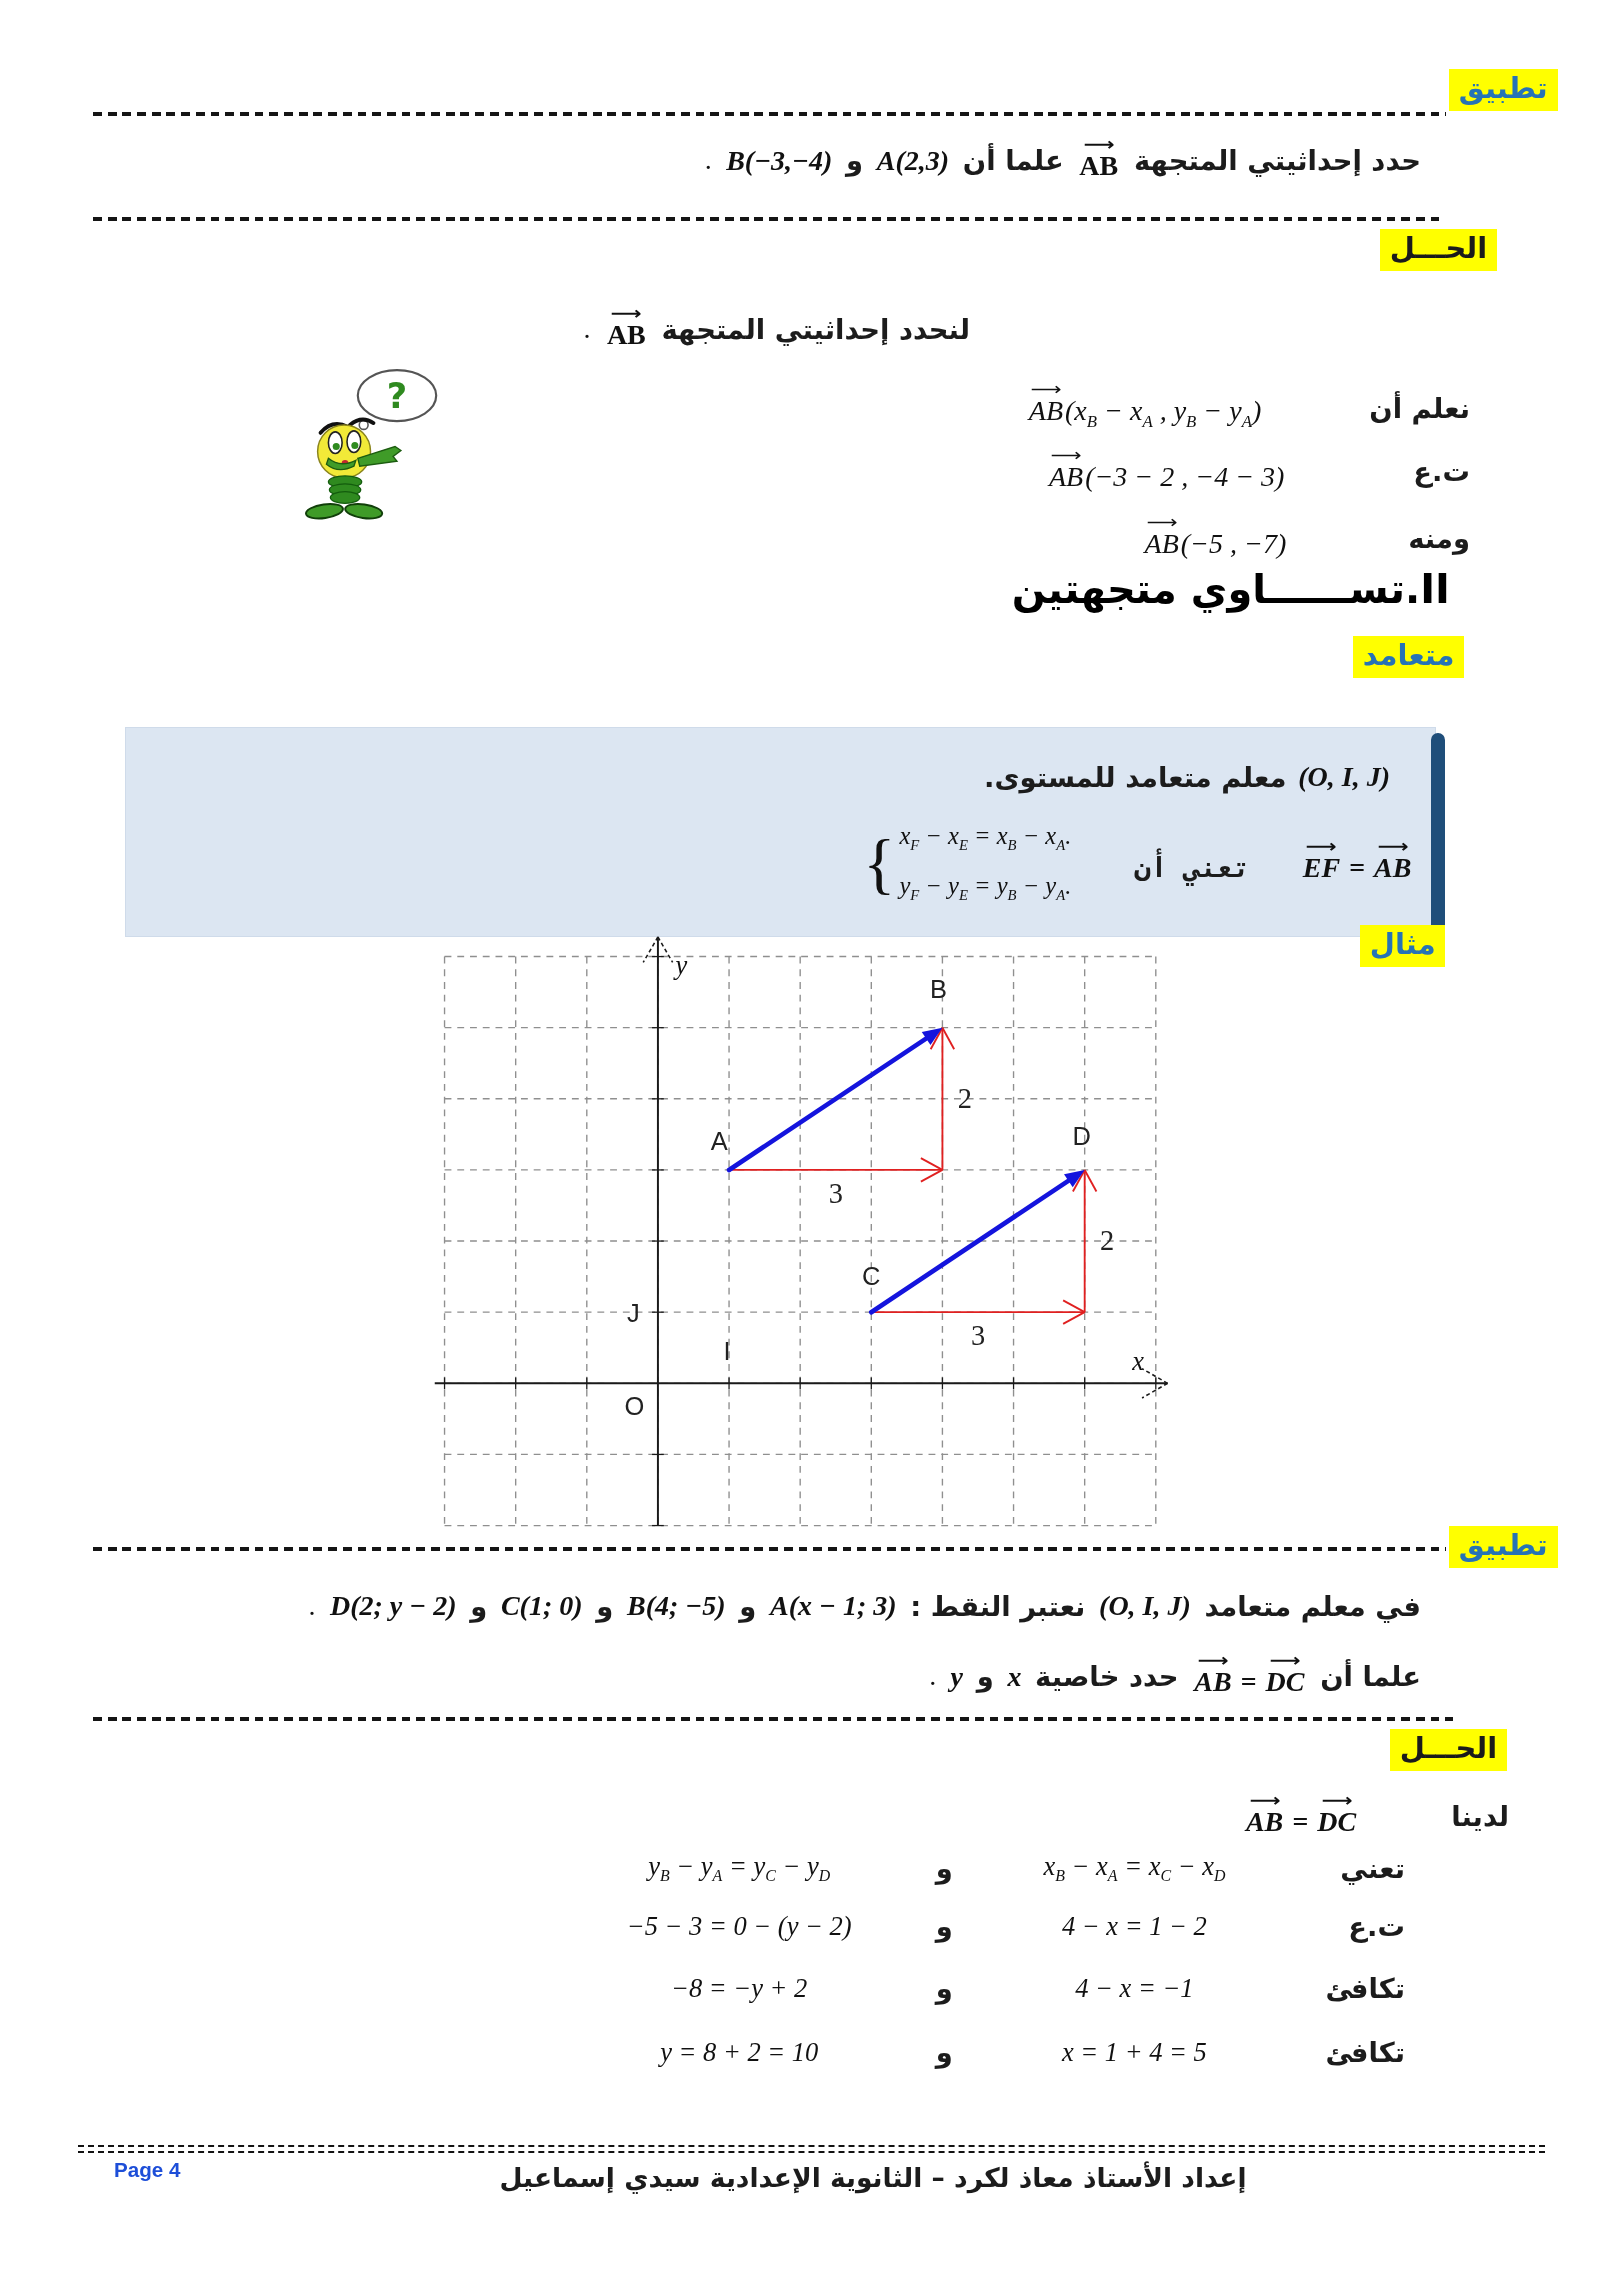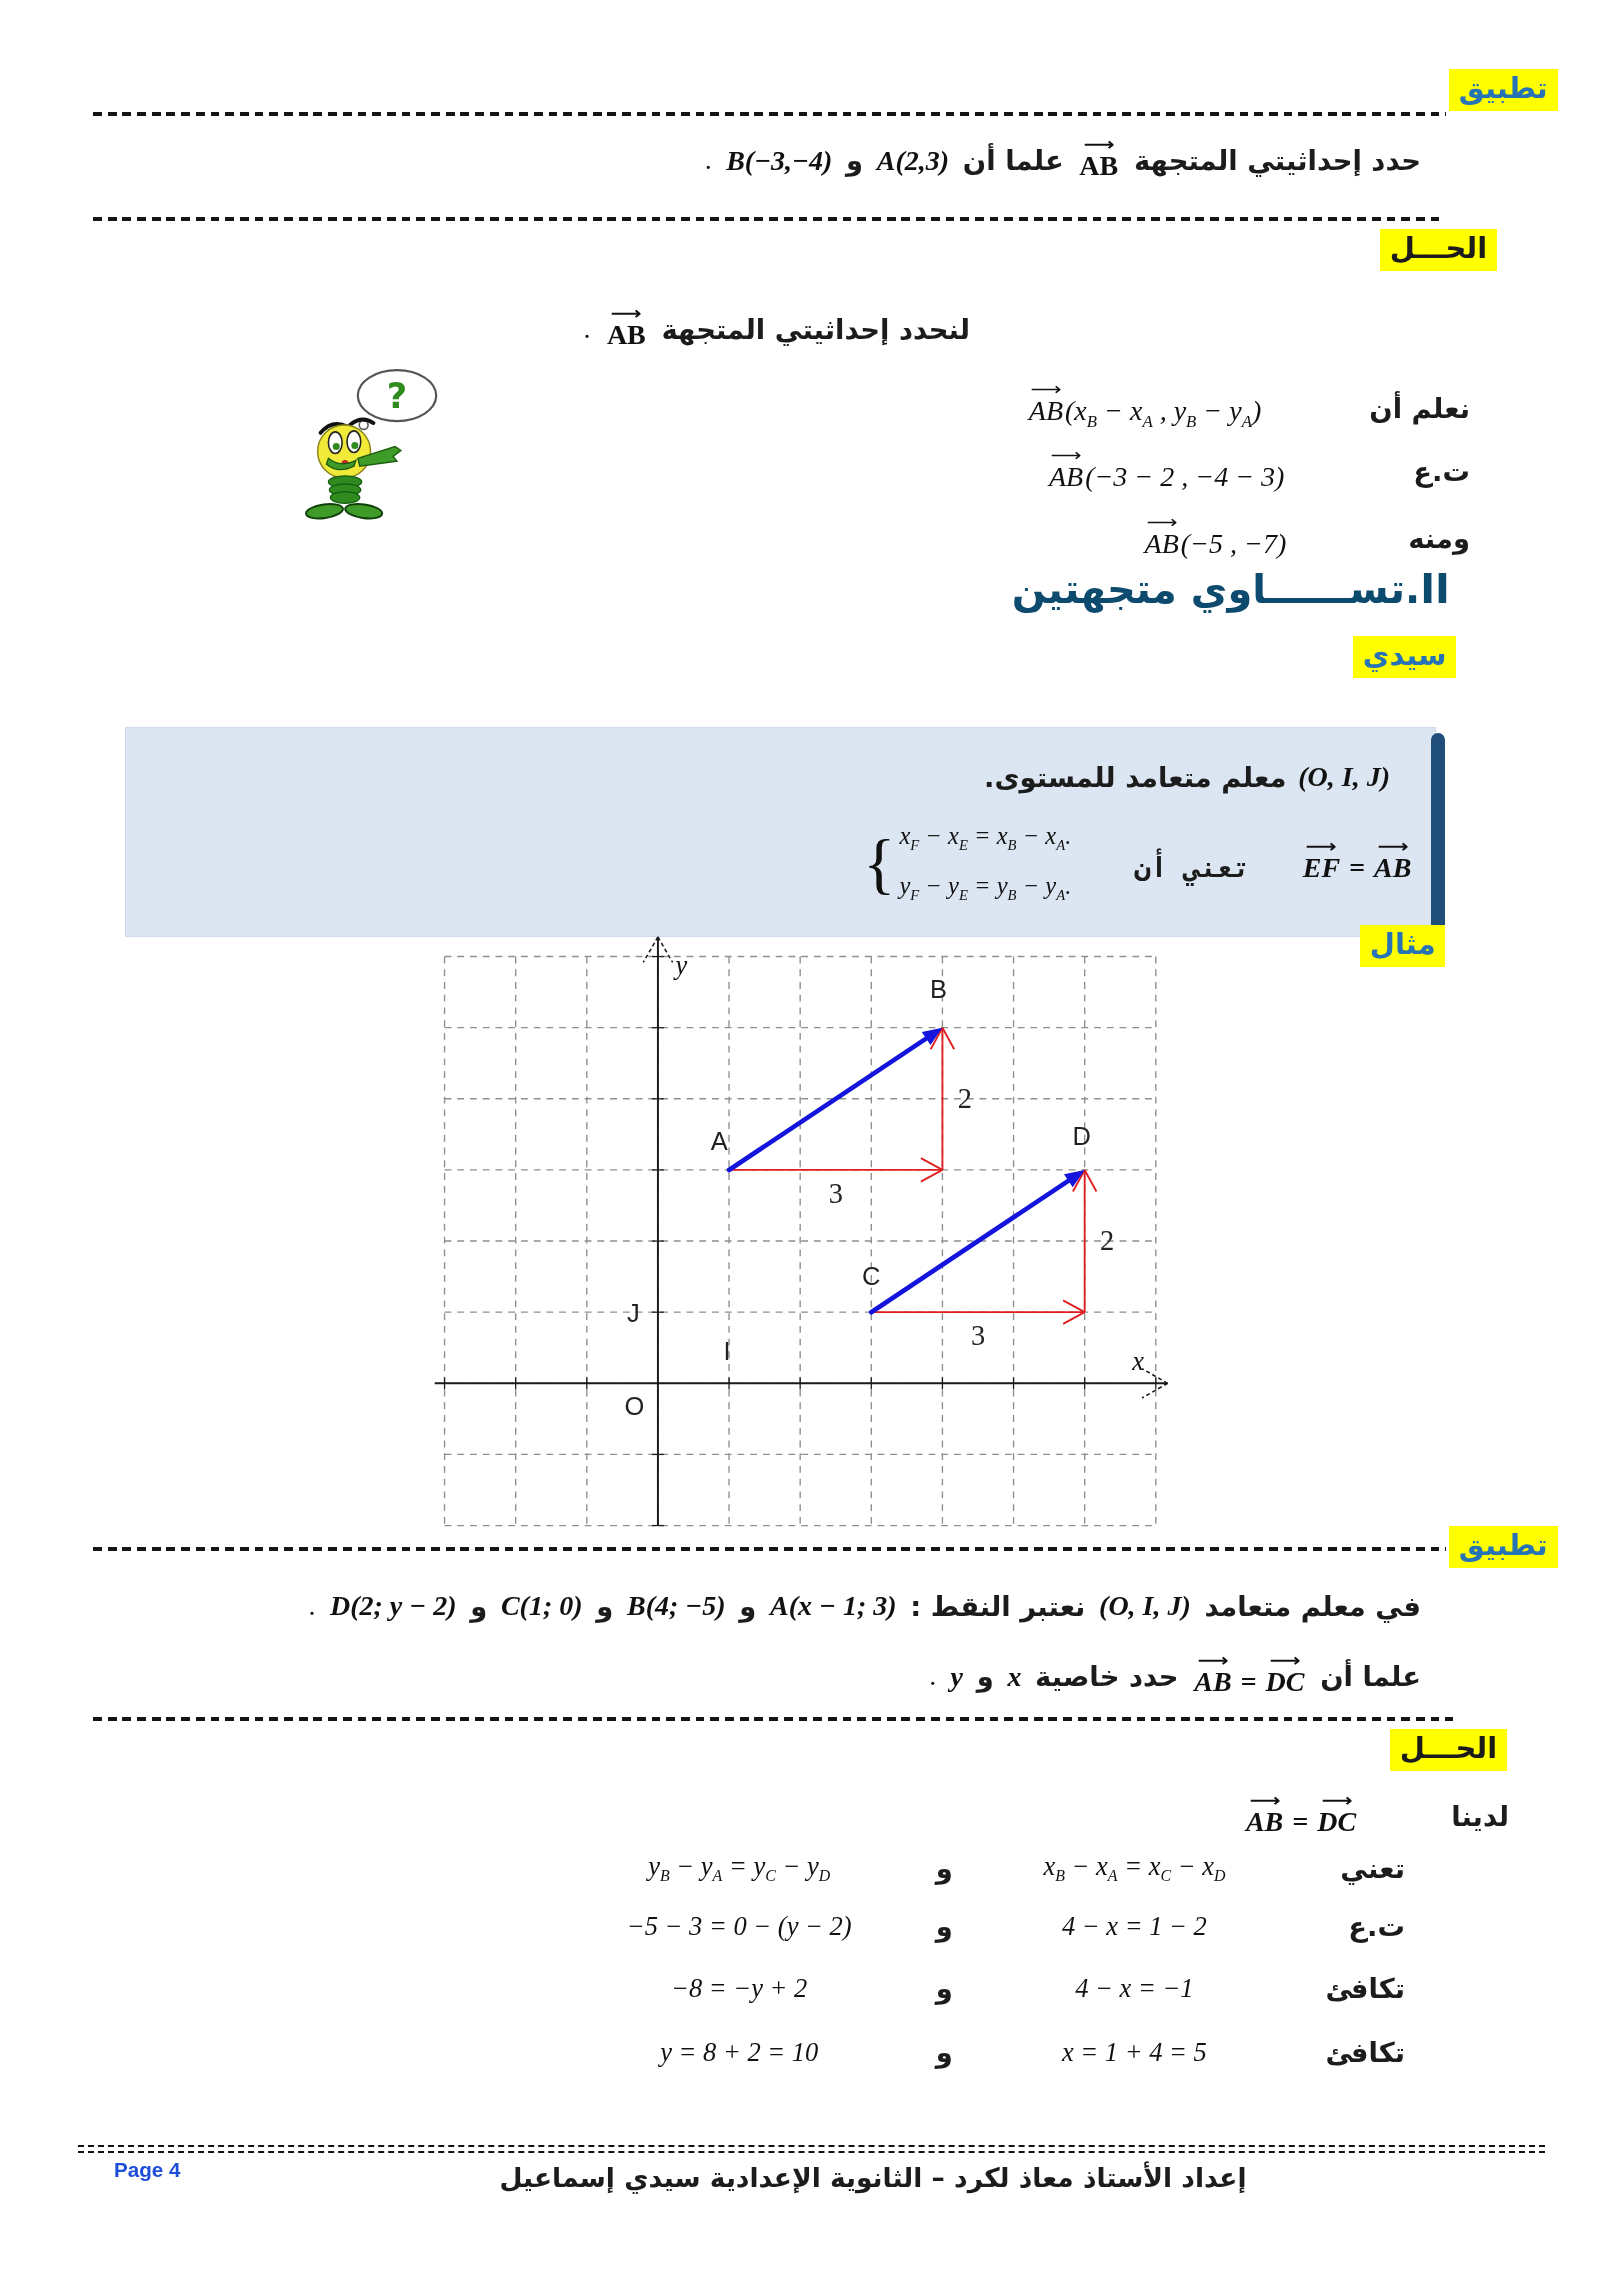--- a/index.html
+++ b/index.html
@@ -14,21 +14,21 @@
   .dash2{position:absolute;height:3.9px;border-top:2px dashed #111;border-bottom:2px dashed #111;background:none;}
   .row{position:absolute;display:flex;direction:rtl;align-items:center;column-gap:13.7px;white-space:nowrap;}
   .m{font-family:"Liberation Serif",serif;font-style:italic;direction:ltr;unicode-bidi:isolate;color:#111;}
   .mb{font-weight:700;}
   sub{font-size:0.6em;font-style:italic;}
   .vec{position:relative;display:inline-block;font-family:"Liberation Serif",serif;
        direction:ltr;unicode-bidi:isolate;padding:9.8px 2px 0 2px;color:#111;}
   .vec::before{content:"⟶";position:absolute;left:50%;top:-0.32em;transform:translateX(-50%) scaleX(1.25);
        font-size:0.62em;font-style:normal;font-family:"DejaVu Sans",sans-serif;}
   .t28{font-size:27.4px;} .t27{font-size:26.5px;} .t29{font-size:28px;}
-  .heading{position:absolute;direction:rtl;color:#0c4a6e;font-size:40px;font-weight:700;
+  .heading{position:absolute;direction:rtl;color:#000000;font-size:40px;font-weight:700;
            font-family:"DejaVu Sans",sans-serif;white-space:nowrap;}
   .propbox{position:absolute;background:#dce6f2;border:1px solid #cfdbea;}
   .propbar{position:absolute;background:#1f4e7a;border-radius:6.9px;}
   .sys{display:inline-flex;align-items:center;direction:ltr;unicode-bidi:isolate;}
   .sys .brace{font-family:"Liberation Serif",serif;font-size:67px;font-weight:400;line-height:0.9;color:#111;margin-right:3.9px;}
   .sys .lines{display:flex;flex-direction:column;row-gap:18px;}
   .sys .lines .m{font-size:24.5px;}
   .cell{display:inline-block;}
   .trow{position:absolute;display:flex;direction:rtl;align-items:center;column-gap:17.6px;white-space:nowrap;}
   .c-label{width:110px;text-align:right;}
@@ -107,21 +107,21 @@
   <div class="row" style="right:151px;top:451px;column-gap:129px;">
     <span class="ar t28">ت.ع</span>
     <span class="m t29"><span class="vec t29">AB</span><span>(−3 − 2 , −4 − 3)</span></span>
   </div>
   <div class="row" style="right:151px;top:518px;column-gap:122px;">
     <span class="ar t28">ومنه</span>
     <span class="m t29"><span class="vec t29">AB</span><span>(−5 , −7)</span></span>
   </div>
 
   <div class="heading" style="right:171px;top:566px;">II.تســــــاوي متجهتين</div>
-  <span class="lbl abs" style="left:1353px;top:636px;">سيدي</span>
+  <span class="lbl abs" style="left:1353px;top:636px;">متعامد</span>
 
   <div class="propbox" style="left:125px;top:727px;width:1309px;height:208px;">
     <div class="row" style="right:45px;top:33px;column-gap:11.8px;">
       <span class="m mb t29">(O, I, J)</span>
       <span class="ar t28">معلم متعامد للمستوى.</span>
     </div>
     <div class="row" style="right:21.6px;top:94px;column-gap:0;">
       <span class="m mb t29"><span class="vec mb t29">EF</span>&nbsp;<span>=</span>&nbsp;<span class="vec mb t29">AB</span></span>
       <span class="ar t28" style="margin:12px 51px 0 63px;font-family:Liberation Mono, monospace;">تعني أن</span>
       <span class="sys">

